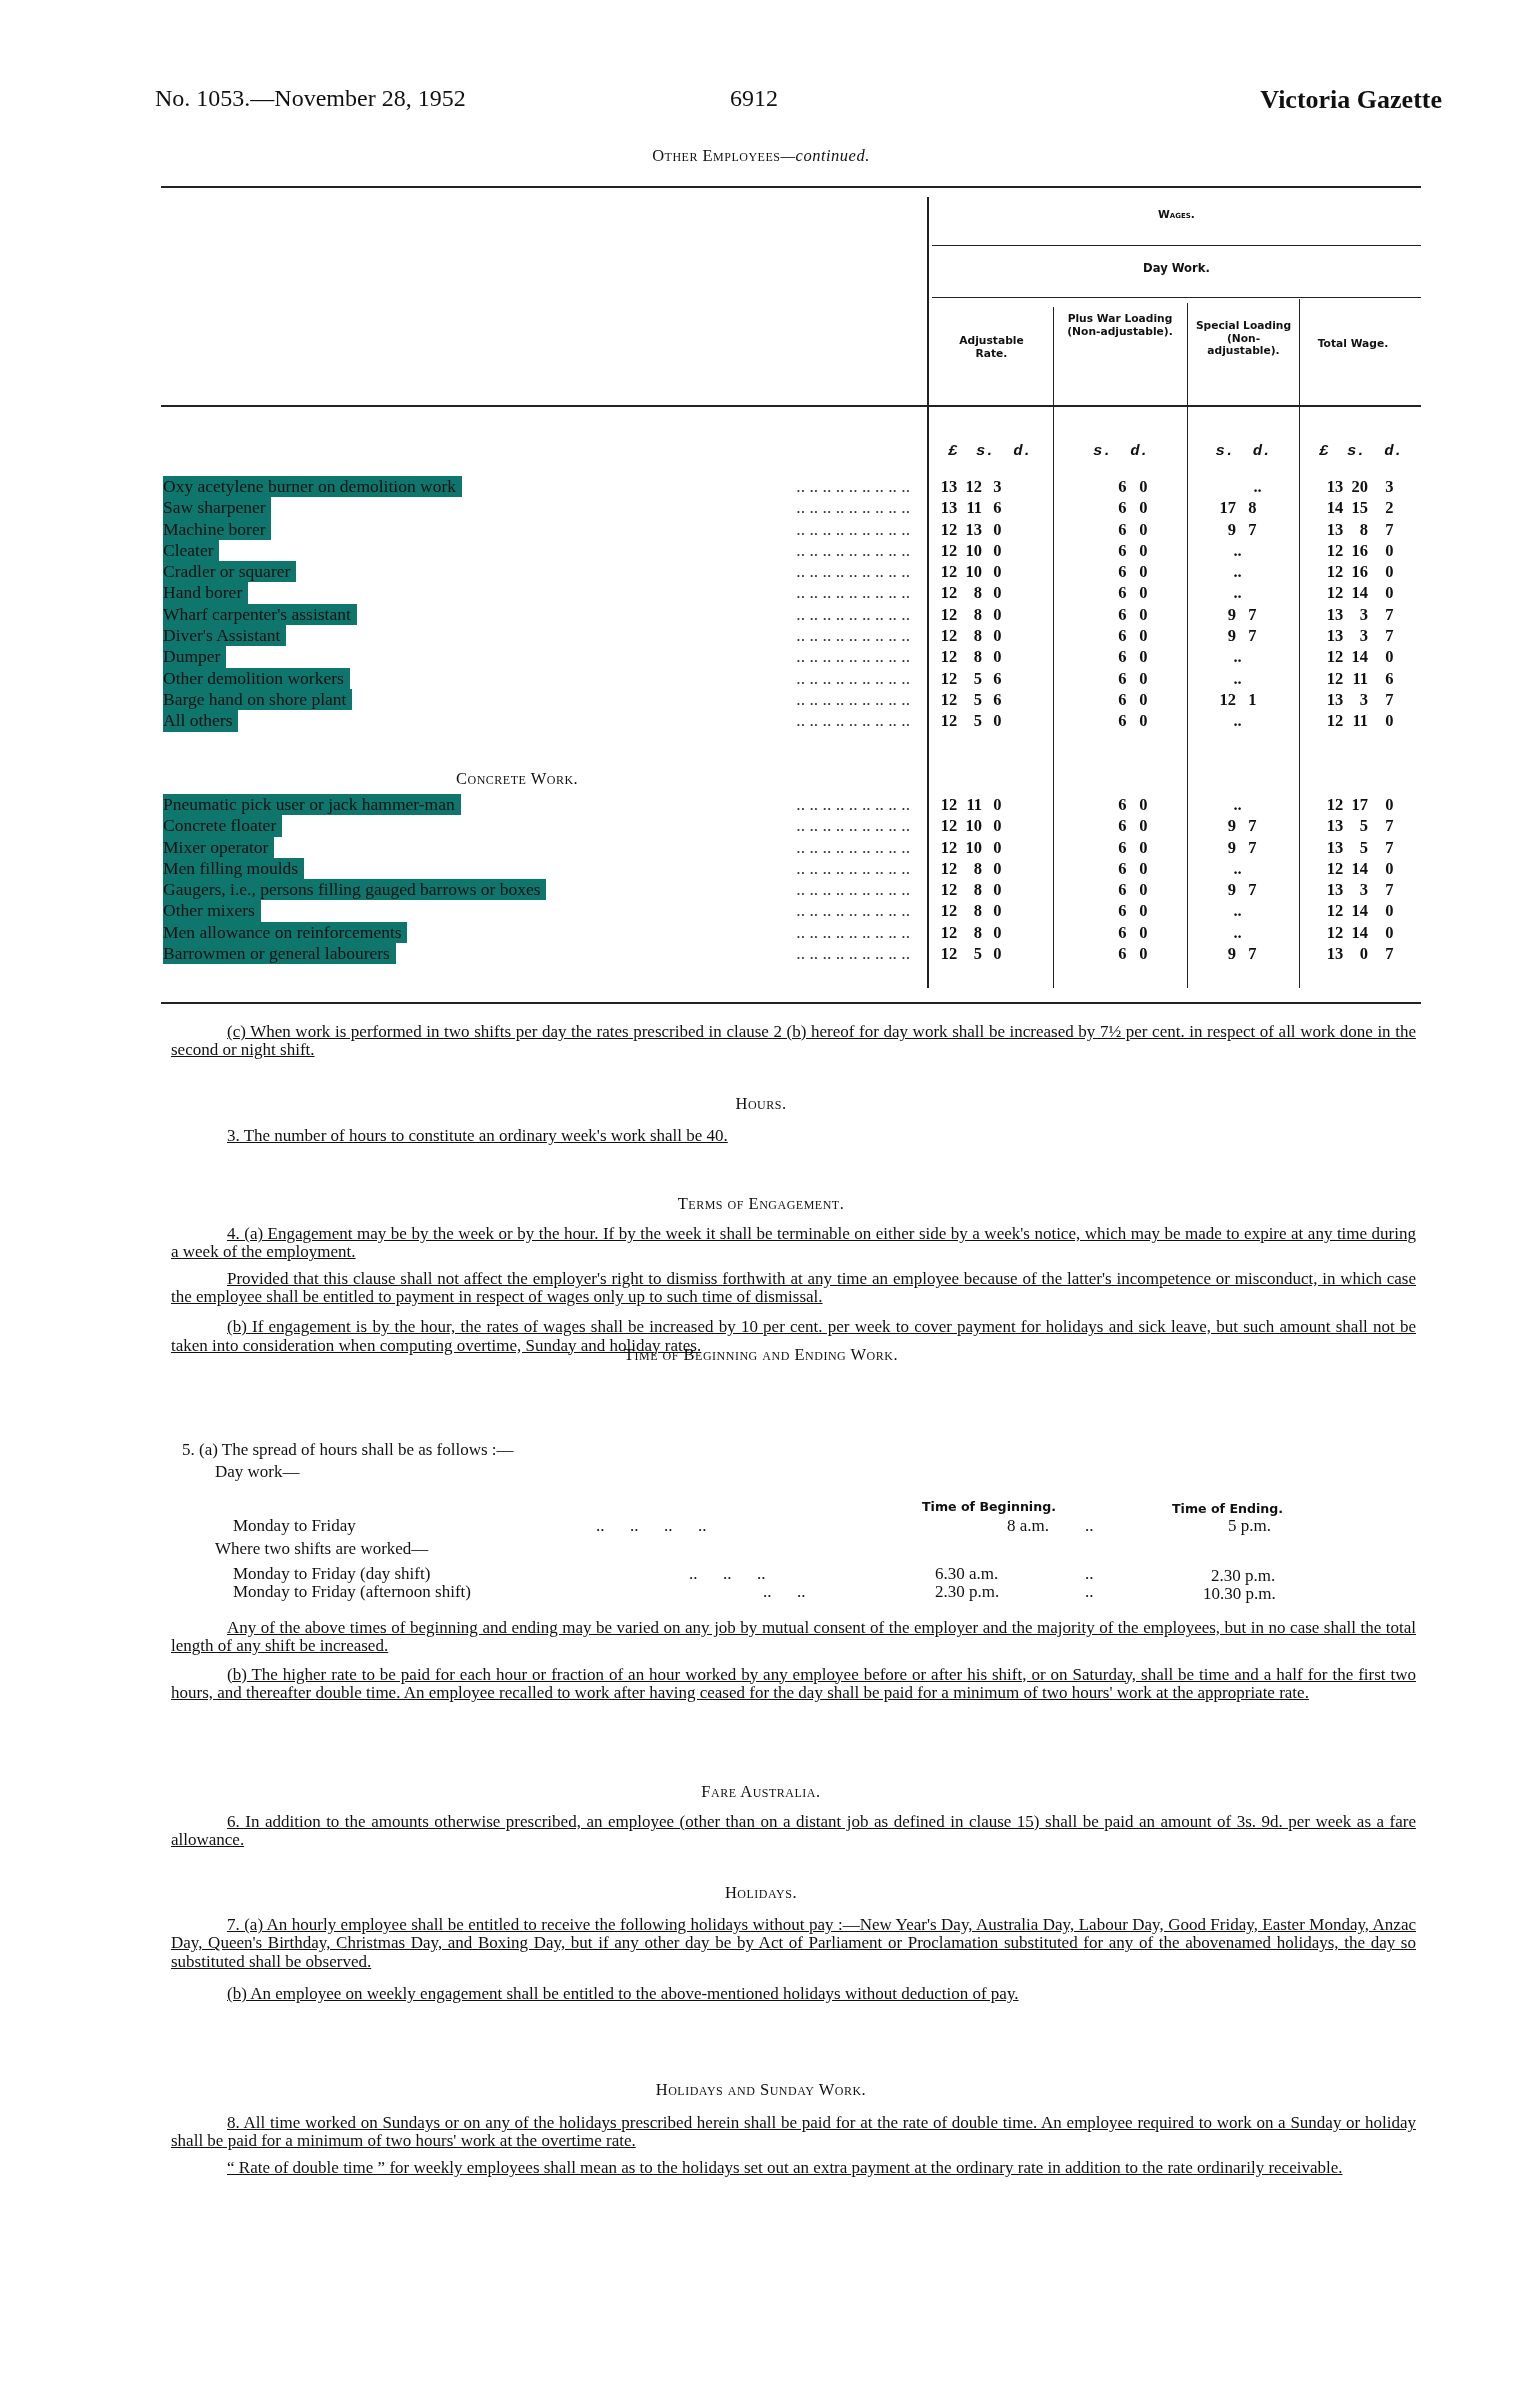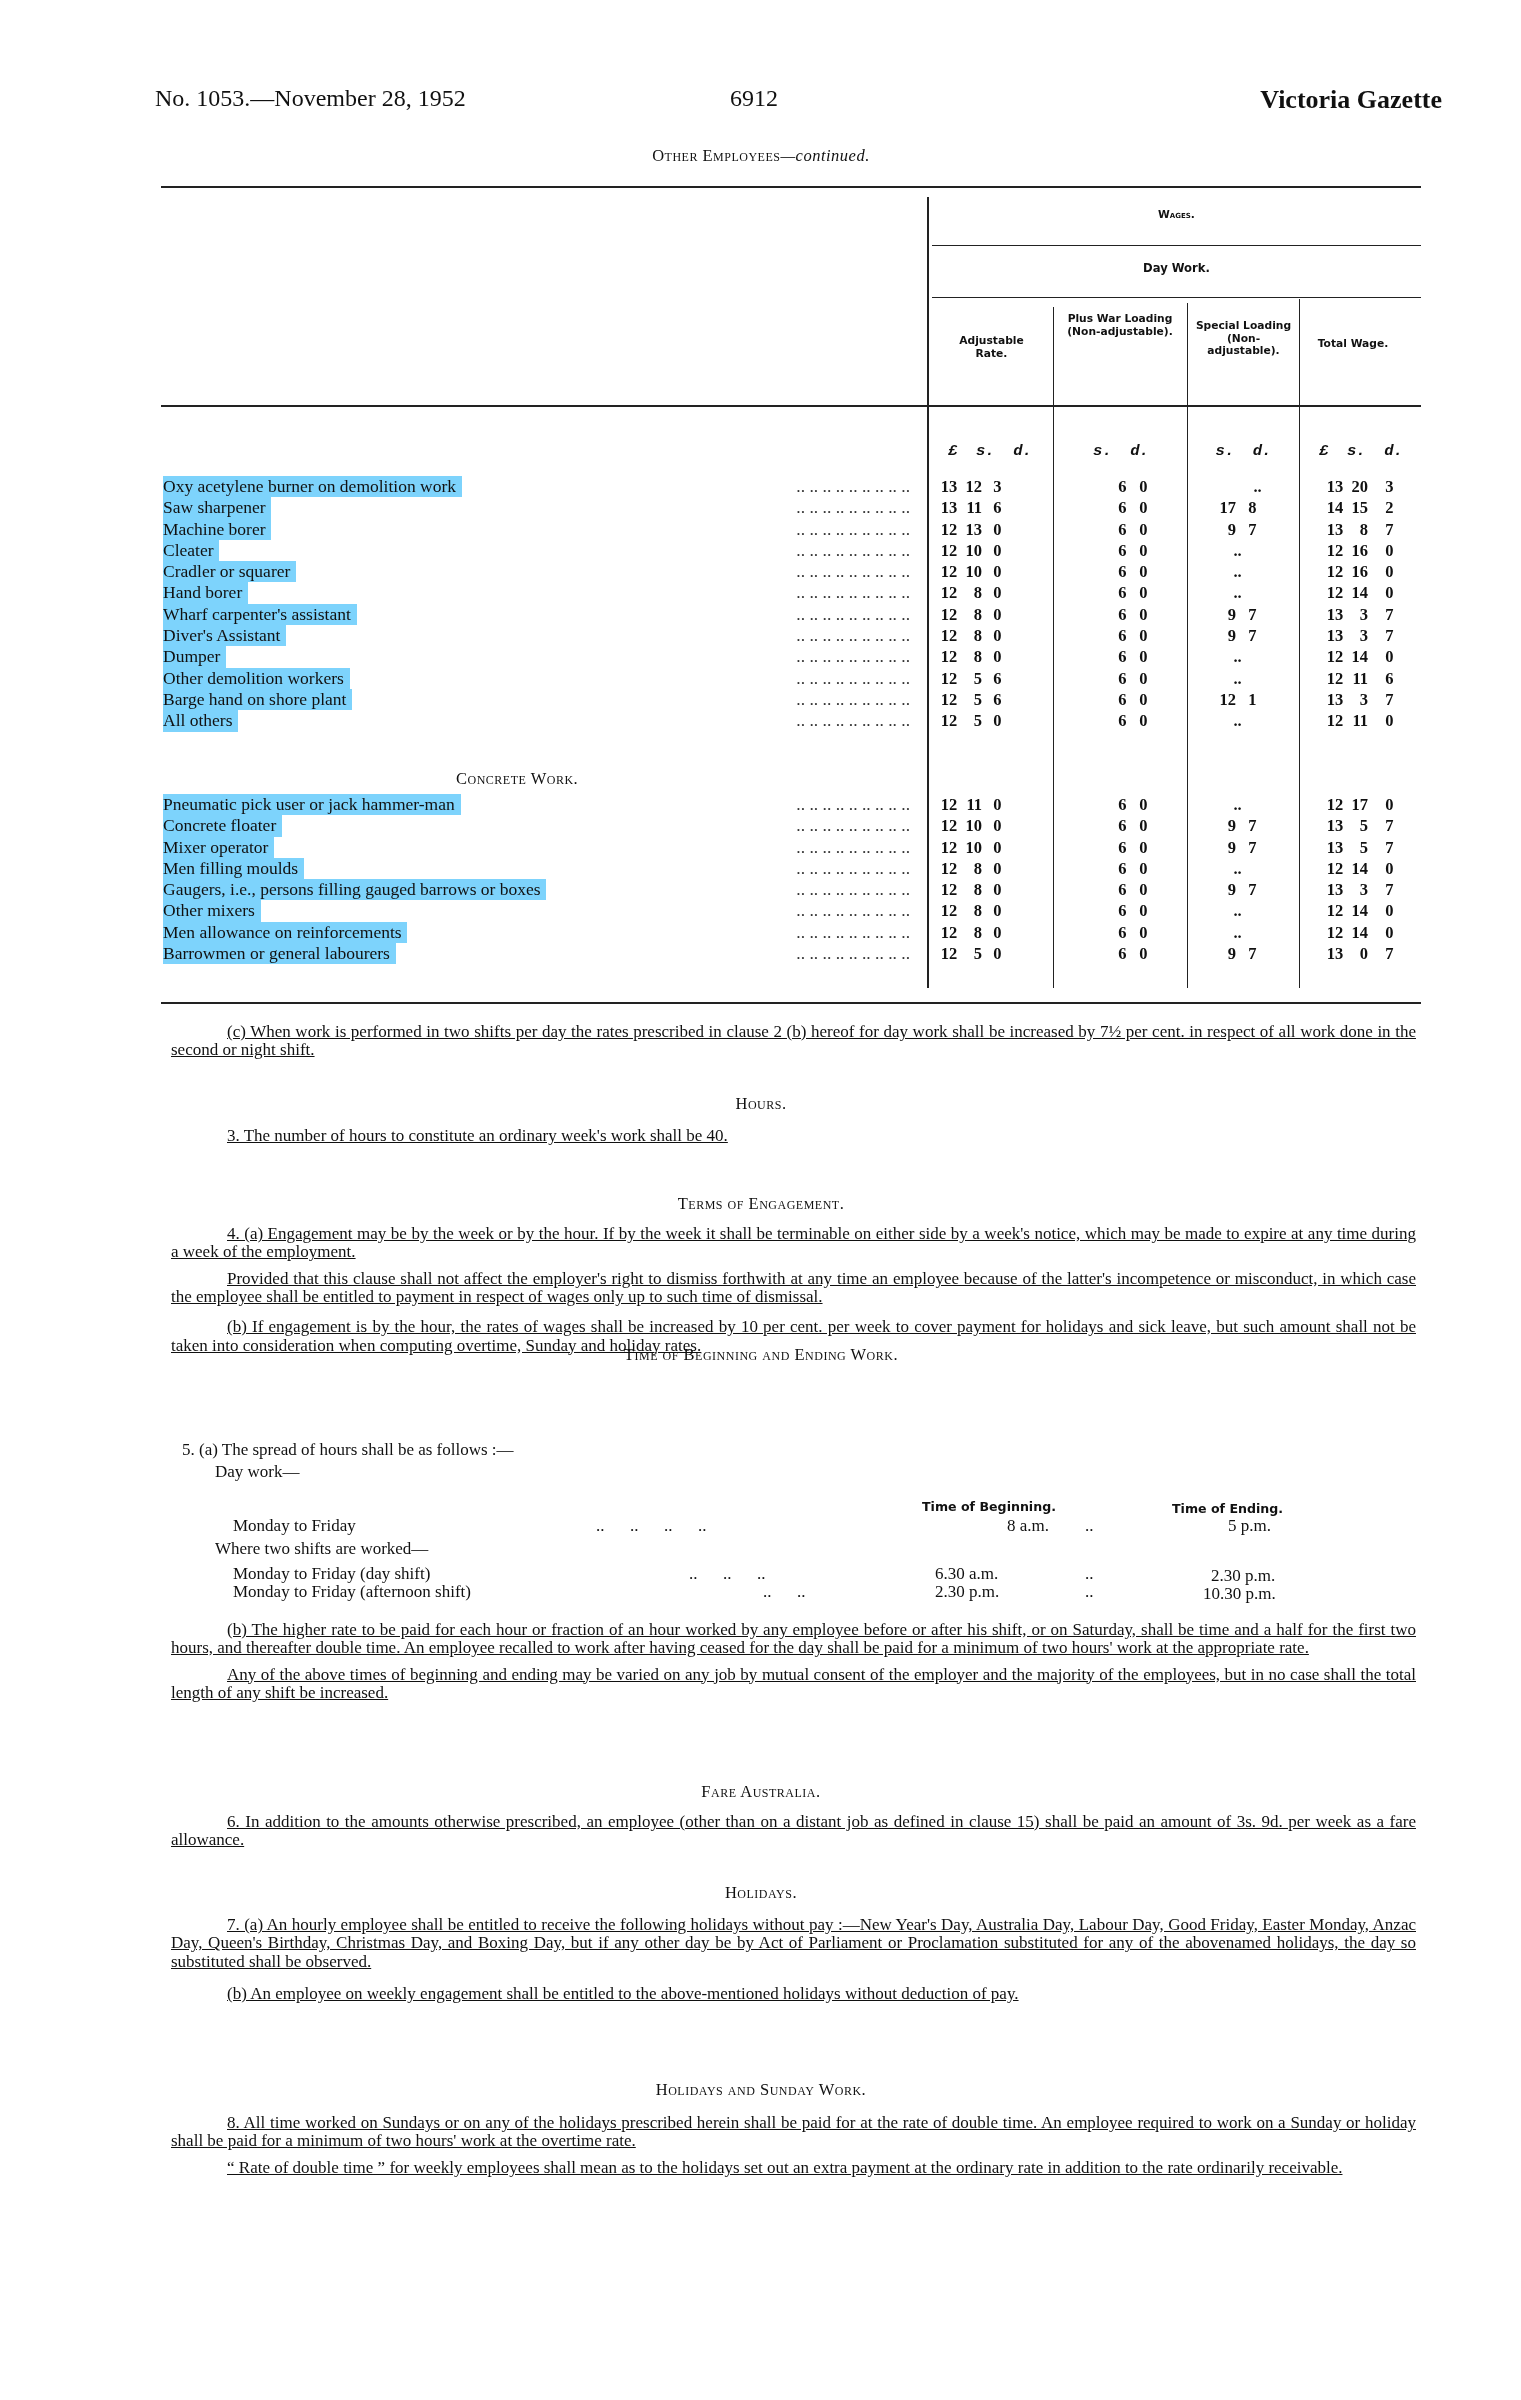--- a/index.html
+++ b/index.html
@@ -11,21 +11,21 @@
   .hdr-mid { left: 730px; }
   .hdr-right { right: 80px; font-weight: bold; font-size: 26px; }
   .caption { top: 146px; left: 0; width: 1522px; text-align: center; font-size: 16.5px; font-variant: small-caps; letter-spacing: 0.5px; }
   .caption i { font-variant: normal; }
   .rule { background: #222; height: 1.9px; }
   .vrule { background: #222; width: 1.9px; }
   .th { font-family: "DejaVu Sans", sans-serif; font-weight: bold; font-size: 10.7px; text-align: center; line-height: 12.6px; }
   .unit { font-family: Liberation Mono, monospace; font-weight: bold; font-style: italic; font-size: 15.5px; text-align: center; }
   .rows { left: 163px; width: 747px; font-size: 17.5px; line-height: 21.3px; font-family: "Liberation Serif", serif; }
   .row { position: relative; height: 21.3px; white-space: nowrap; }
-  .row .lbl { position: absolute; left: 0; background: #7dd3fc; padding-right: 5.8px; z-index: 1; }
+  .row .lbl { position: absolute; left: 0; background: #0f766e; padding-right: 5.8px; z-index: 1; }
   .row .dots { position: absolute; left: 0; right: 0; top: 0; letter-spacing: 0; color: #333; text-align: right; overflow: hidden; }
   .nums { font-family: "Liberation Serif", serif; font-weight: bold; font-size: 16.5px; line-height: 21.3px; }
   .nrow { height: 21.3px; position: relative; }
   .cell { position: absolute; text-align: right; }
   .sec-title { font-variant: small-caps; font-size: 16.5px; letter-spacing: 0.5px; }
   .para { left: 163px; width: 1261px; font-size: 17px; line-height: 18.4px; text-align: justify; }
   .para p { margin: 8px; text-indent: 56px; text-decoration: underline; }
   .center { left: 0; width: 1522px; text-align: center; }
   .tline { position: absolute; font-size: 17px; white-space: nowrap; }
 </style>
@@ -421,22 +421,22 @@
 <div class="tline" style="left:1085px; top:1564px;">..</div>
 <div class="tline" style="left:1211px; top:1566px;">2.30 p.m.</div>
 
 <div class="tline" style="left:233px; top:1582px;">Monday to Friday (afternoon shift)</div>
 <div class="tline" style="left:763px; top:1582px; white-space:pre;">..      ..</div>
 <div class="tline" style="left:935px; top:1582px;">2.30 p.m.</div>
 <div class="tline" style="left:1085px; top:1582px;">..</div>
 <div class="tline" style="left:1203px; top:1584px;">10.30 p.m.</div>
 
 <div class="abs para" style="top:1611px;">
+  <p>Any of the above times of beginning and ending may be varied on any job by mutual consent of the employer and the majority of the employees, but in no case shall the total length of any shift be increased.</p>
   <p style="margin-top:9.7px;">(b) The higher rate to be paid for each hour or fraction of an hour worked by any employee before or after his shift, or on Saturday, shall be time and a half for the first two hours, and thereafter double time. An employee recalled to work after having ceased for the day shall be paid for a minimum of two hours' work at the appropriate rate.</p>
-  <p>Any of the above times of beginning and ending may be varied on any job by mutual consent of the employer and the majority of the employees, but in no case shall the total length of any shift be increased.</p>
 </div>
 
 <div class="abs center sec-title" style="top:1782px;">Fare Australia.</div>
 <div class="abs para" style="top:1805px;">
   <p>6. In addition to the amounts otherwise prescribed, an employee (other than on a distant job as defined in clause 15) shall be paid an amount of 3s. 9d. per week as a fare allowance.</p>
 </div>
 
 <div class="abs center sec-title" style="top:1883px;">Holidays.</div>
 <div class="abs para" style="top:1908px;">
   <p>7. (a) An hourly employee shall be entitled to receive the following holidays without pay :—New Year's Day, Australia Day, Labour Day, Good Friday, Easter Monday, Anzac Day, Queen's Birthday, Christmas Day, and Boxing Day, but if any other day be by Act of Parliament or Proclamation substituted for any of the abovenamed holidays, the day so substituted shall be observed.</p>

